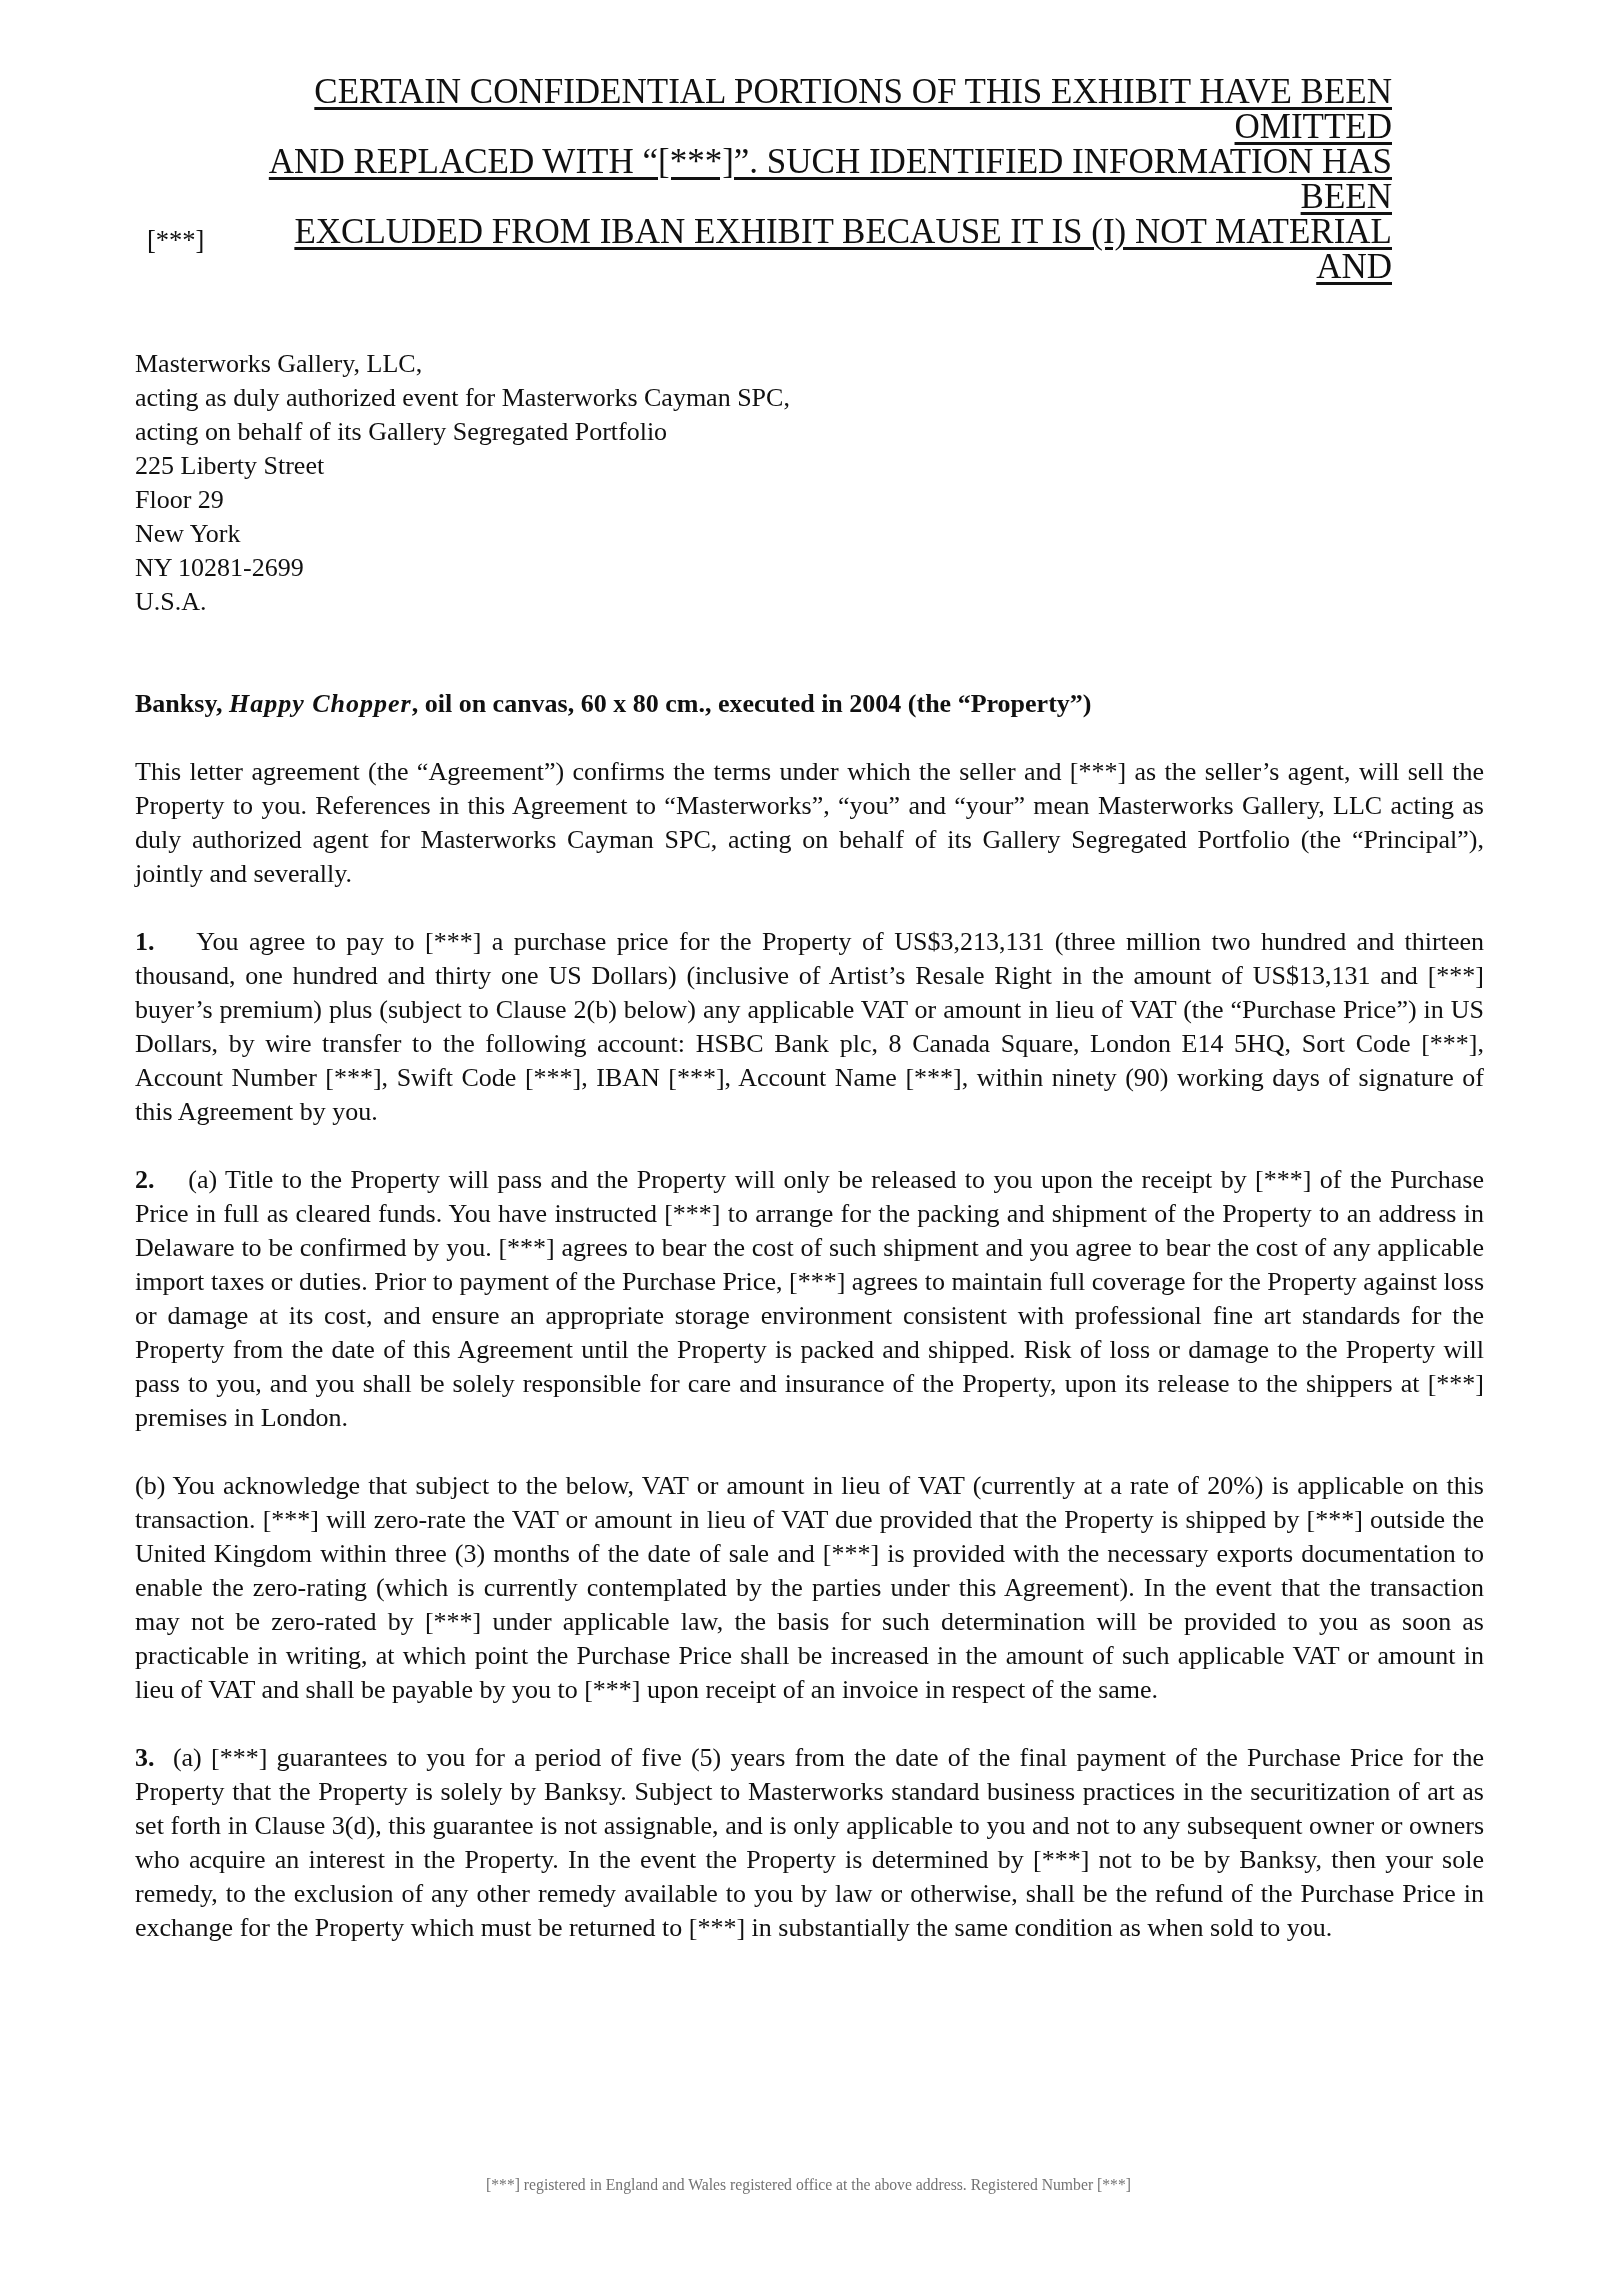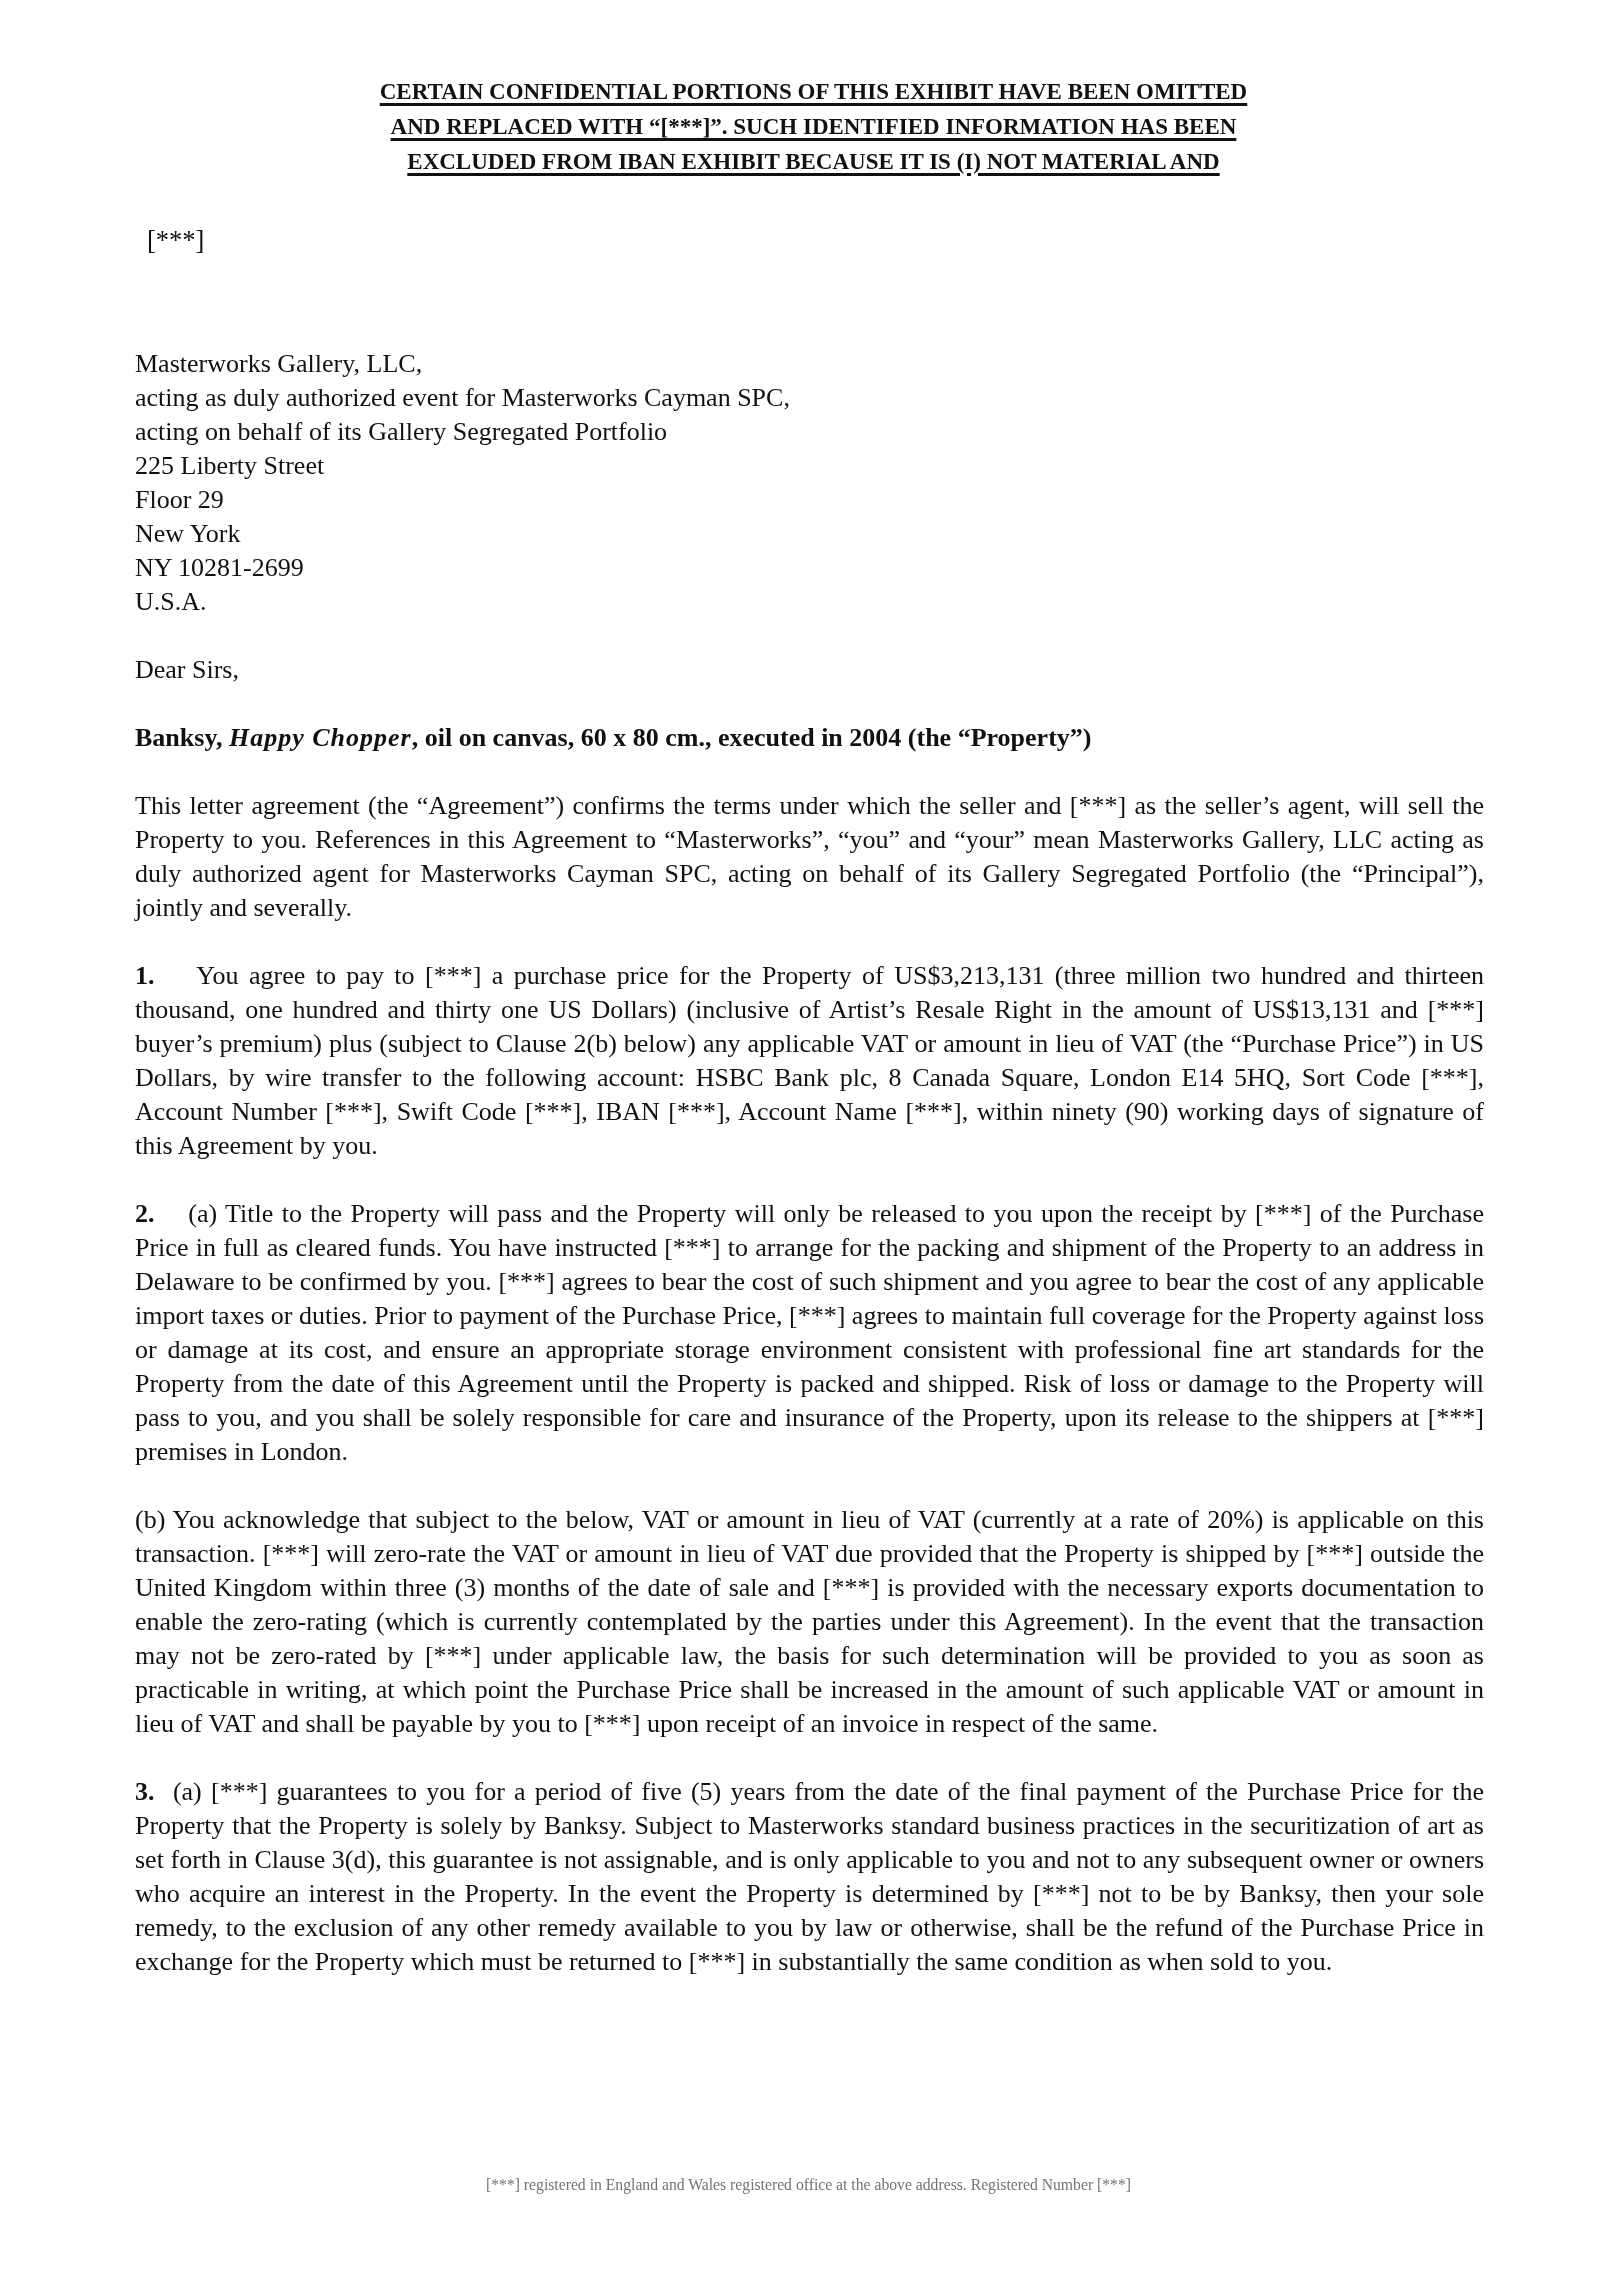--- a/index.html
+++ b/index.html
@@ -4,21 +4,21 @@
 <style>
   html, body { margin: 0; padding: 0; background: #ffffff; }
   body {
     width: 1617px; height: 2288px; position: relative; overflow: hidden;
     font-family: "Liberation Serif", "DejaVu Serif", serif;
     color: #111111;
   }
   .page { position: absolute; left: 0; top: 0; width: 1617px; height: 2288px; background: #fff; }
   .notice {
     position: absolute; left: 235px; width: 1157px; top: 74px;
-    text-align: center; font-weight: bold; font-size: 23px; line-height: 35px;
+    text-align: right; font-weight: normal; font-size: 35px; line-height: 35px;
   }
   .notice .nl { display: block; }
   .notice .nl span { text-decoration: underline; text-decoration-thickness: 2.9px; text-underline-offset: 3.9px; }
   .ref { position: absolute; left: 147px; top: 223px; font-size: 26.5px; line-height: 34px; }
   .body {
     position: absolute; left: 135px; width: 1349px; top: 347px;
     font-size: 26px; line-height: 34px; font-family: Liberation Serif, serif;
   }
   .addr-line { display: block; }
   .gap { height: 34px; }
@@ -52,21 +52,20 @@
       <span class="addr-line">acting as duly authorized event for Masterworks Cayman SPC,</span>
       <span class="addr-line">acting on behalf of its Gallery Segregated Portfolio</span>
       <span class="addr-line">225 Liberty Street</span>
       <span class="addr-line">Floor 29</span>
       <span class="addr-line">New York</span>
       <span class="addr-line">NY 10281-2699</span>
       <span class="addr-line">U.S.A.</span>
     </div>
 
     <div class="gap"></div>
-    <p>Dear Sirs,</p>
 
     <div class="gap"></div>
     <p class="title"><span>Banksy, </span><i>Happy Chopper</i><span>, oil on canvas, 60 x 80 cm., executed in 2004 (the “Property”)</span></p>
 
     <div class="gap"></div>
     <p class="just">This letter agreement (the “Agreement”) confirms the terms under which the seller and [***] as the seller’s agent, will sell the Property to you. References in this Agreement to “Masterworks”, “you” and “your” mean Masterworks Gallery, LLC acting as duly authorized agent for Masterworks Cayman SPC, acting on behalf of its Gallery Segregated Portfolio (the “Principal”), jointly and severally.</p>
 
     <div class="gap"></div>
     <p class="just"><span class="num">1.</span>&nbsp;&nbsp;&nbsp;&nbsp;<span>You agree to pay to [***] a purchase price for the Property of US$3,213,131 (three million two hundred and thirteen thousand, one hundred and thirty one US Dollars) (inclusive of Artist’s Resale Right in the amount of US$13,131 and [***] buyer’s premium) plus (subject to Clause 2(b) below) any applicable VAT or amount in lieu of VAT (the “Purchase Price”) in US Dollars, by wire transfer to the following account: HSBC Bank plc, 8 Canada Square, London E14 5HQ, Sort Code [***], Account Number [***], Swift Code [***], IBAN [***], Account Name [***], within ninety (90) working days of signature of this Agreement by you.</span></p>
 

